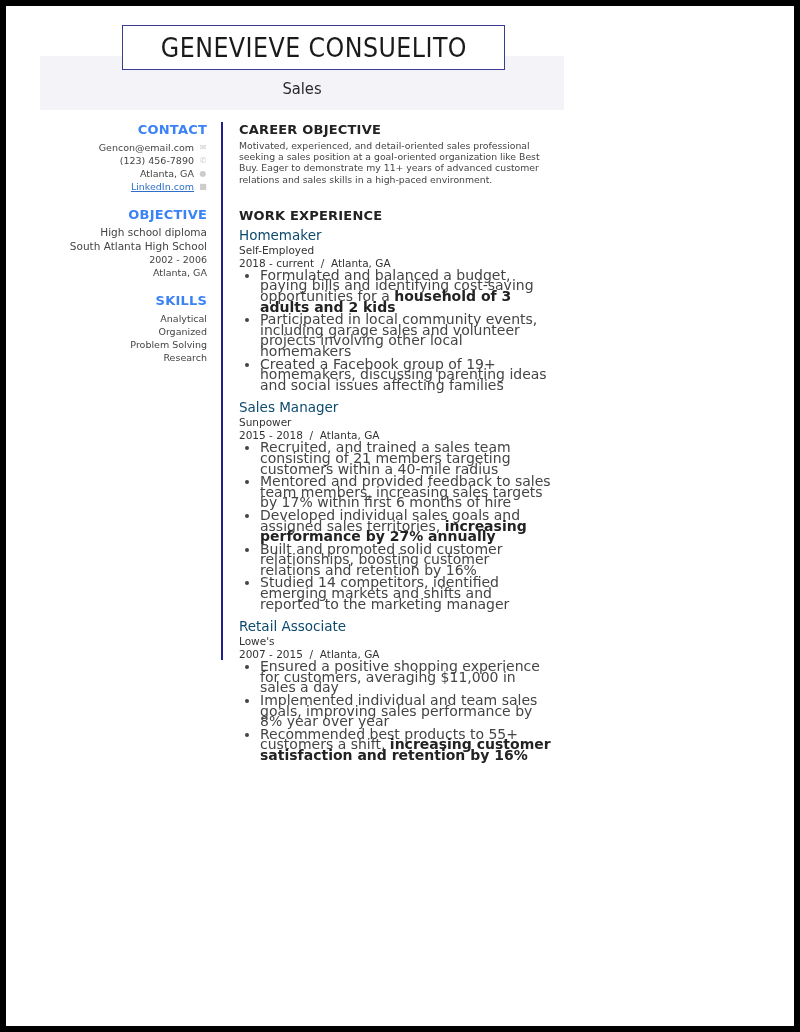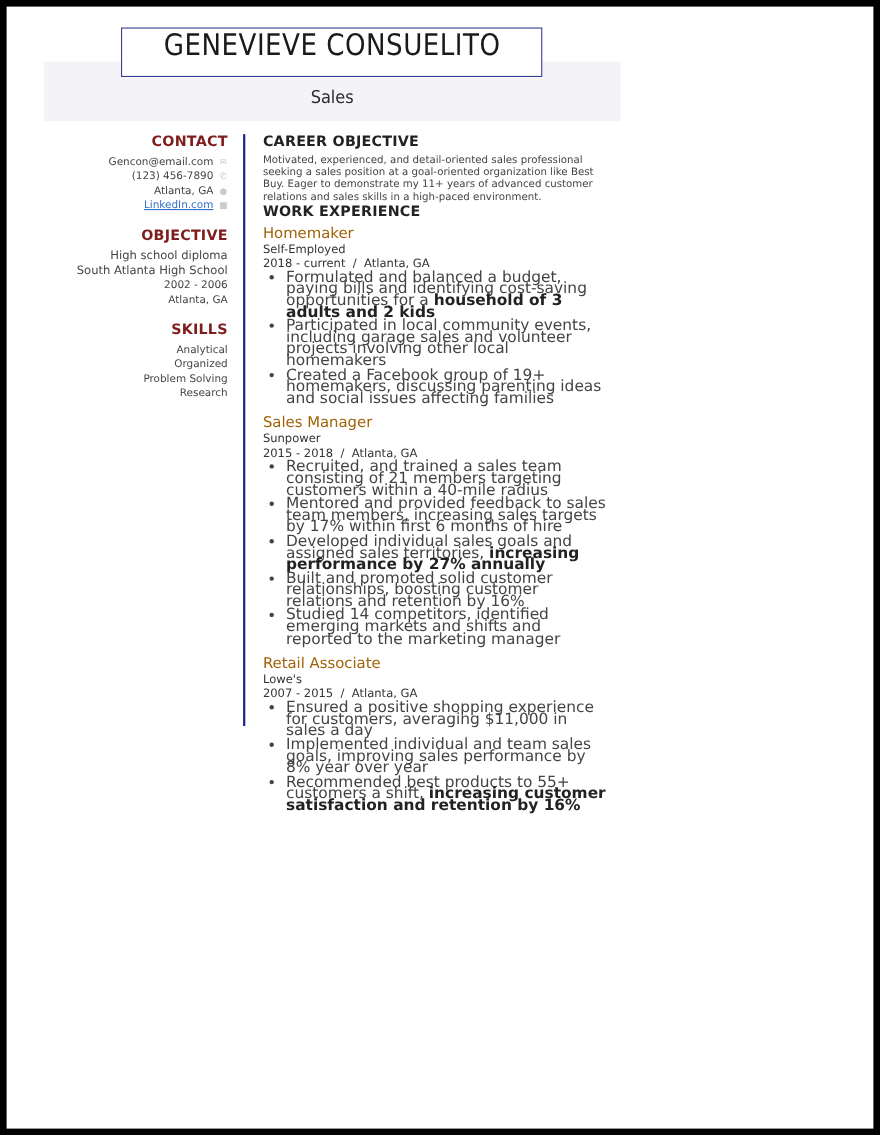--- a/index.html
+++ b/index.html
@@ -1,32 +1,32 @@
 <!DOCTYPE html>
 <html><head>
 <meta charset="utf-8">
 <style>
   html,body{margin:0;padding:0;}
   body{width:800px;height:1032px;background:#000;position:relative;overflow:hidden;font-family:"DejaVu Sans","Liberation Sans",sans-serif;color:#333;}
   .page{position:absolute;left:6px;top:6px;width:788px;height:1020px;background:#fff;}
   .band{position:absolute;left:34px;top:50px;width:524px;height:54px;background:#f4f4f8;}
-  .namebox{position:absolute;left:104px;top:19px;width:381px;height:43px;border:1.5px solid #3a3d8f;background:#fff;display:flex;align-items:flex-start;justify-content:center;}
+  .namebox{position:absolute;left:116px;top:19px;width:381px;height:43px;border:1.5px solid #3a3d8f;background:#fff;display:flex;align-items:center;justify-content:center;}
   .name{font-family:"DejaVu Sans",sans-serif;font-size:27px;letter-spacing:0.5px;color:#1a1a1a;transform:scaleX(0.88);white-space:nowrap;}
   .subtitle{position:absolute;left:34px;top:73px;width:524px;text-align:center;font-size:16px;color:#2a2a2a;transform:scaleX(0.92);}
   .divider{position:absolute;left:215px;top:116px;width:2px;height:538px;background:#1e1e8c;}
   .left{position:absolute;left:40px;top:116px;width:161px;text-align:right;}
-  .left h2{margin:0 0 4px 0;font-size:13px;font-weight:bold;color:#7f1d1d;letter-spacing:0.2px;}
+  .left h2{margin:0 0 4px 0;font-size:13px;font-weight:bold;color:#3b82f6;letter-spacing:0.2px;}
   .left .line{font-size:9.5px;line-height:13px;color:#444;}
   .contact .line{display:flex;justify-content:flex-end;align-items:center;gap:5px;}
   .ico{display:inline-block;width:8px;height:8px;color:#ccc;font-size:8px;line-height:8px;text-align:center;}
   .link{color:#2f6fc9;text-decoration:underline;text-align:right;}
   .right{position:absolute;left:233px;top:116px;width:315px;}
   .right h2{margin:0;font-size:13px;font-weight:bold;color:#222;letter-spacing:0.2px;}
   .obj{font-size:9.3px;line-height:11.2px;color:#444;margin-top:3px;}
-  .job-title{font-size:13.5px;color:#a16207;margin-top:4px;}
+  .job-title{font-size:13.5px;color:#0c4a6e;margin-top:4px;}
   .company{font-size:10.5px;color:#333;margin-top:1px;}
   .dates{font-size:10.5px;color:#333;margin-top:1px;}
   ul{margin:1px 0 0 0;padding-left:21px;}
   li{font-size:14px;line-height:10.6px;color:#444;margin-bottom:2px;}
   b{color:#222;}
 </style>
 </head>
 <body>
 
 <div class="page">
@@ -75,21 +75,21 @@
       <div class="line">Research</div>
     </div>
   </div>
 
   <div class="right">
     <div>
       <h2>CAREER OBJECTIVE</h2>
       <div class="obj">Motivated, experienced, and detail-oriented sales professional seeking a sales position at a goal-oriented organization like Best Buy. Eager to demonstrate my 11+ years of advanced customer relations and sales skills in a high-paced environment.</div>
     </div>
 
-    <div style="margin-top:0;">
+    <div style="margin-top:23px;">
       <h2>WORK EXPERIENCE</h2>
 
       <div>
         <div class="job-title">Homemaker</div>
         <div class="company">Self-Employed</div>
         <div class="dates" style="white-space:pre;">2018 - current  /  Atlanta, GA</div>
         <ul>
           <li><span>Formulated and balanced a budget, paying bills and identifying cost-saving opportunities for a </span><b>household of 3 adults and 2 kids</b></li>
           <li><span>Participated in local community events, including garage sales and volunteer projects involving other local homemakers</span></li>
           <li><span>Created a Facebook group of 19+ homemakers, discussing parenting ideas and social issues affecting families</span></li>

